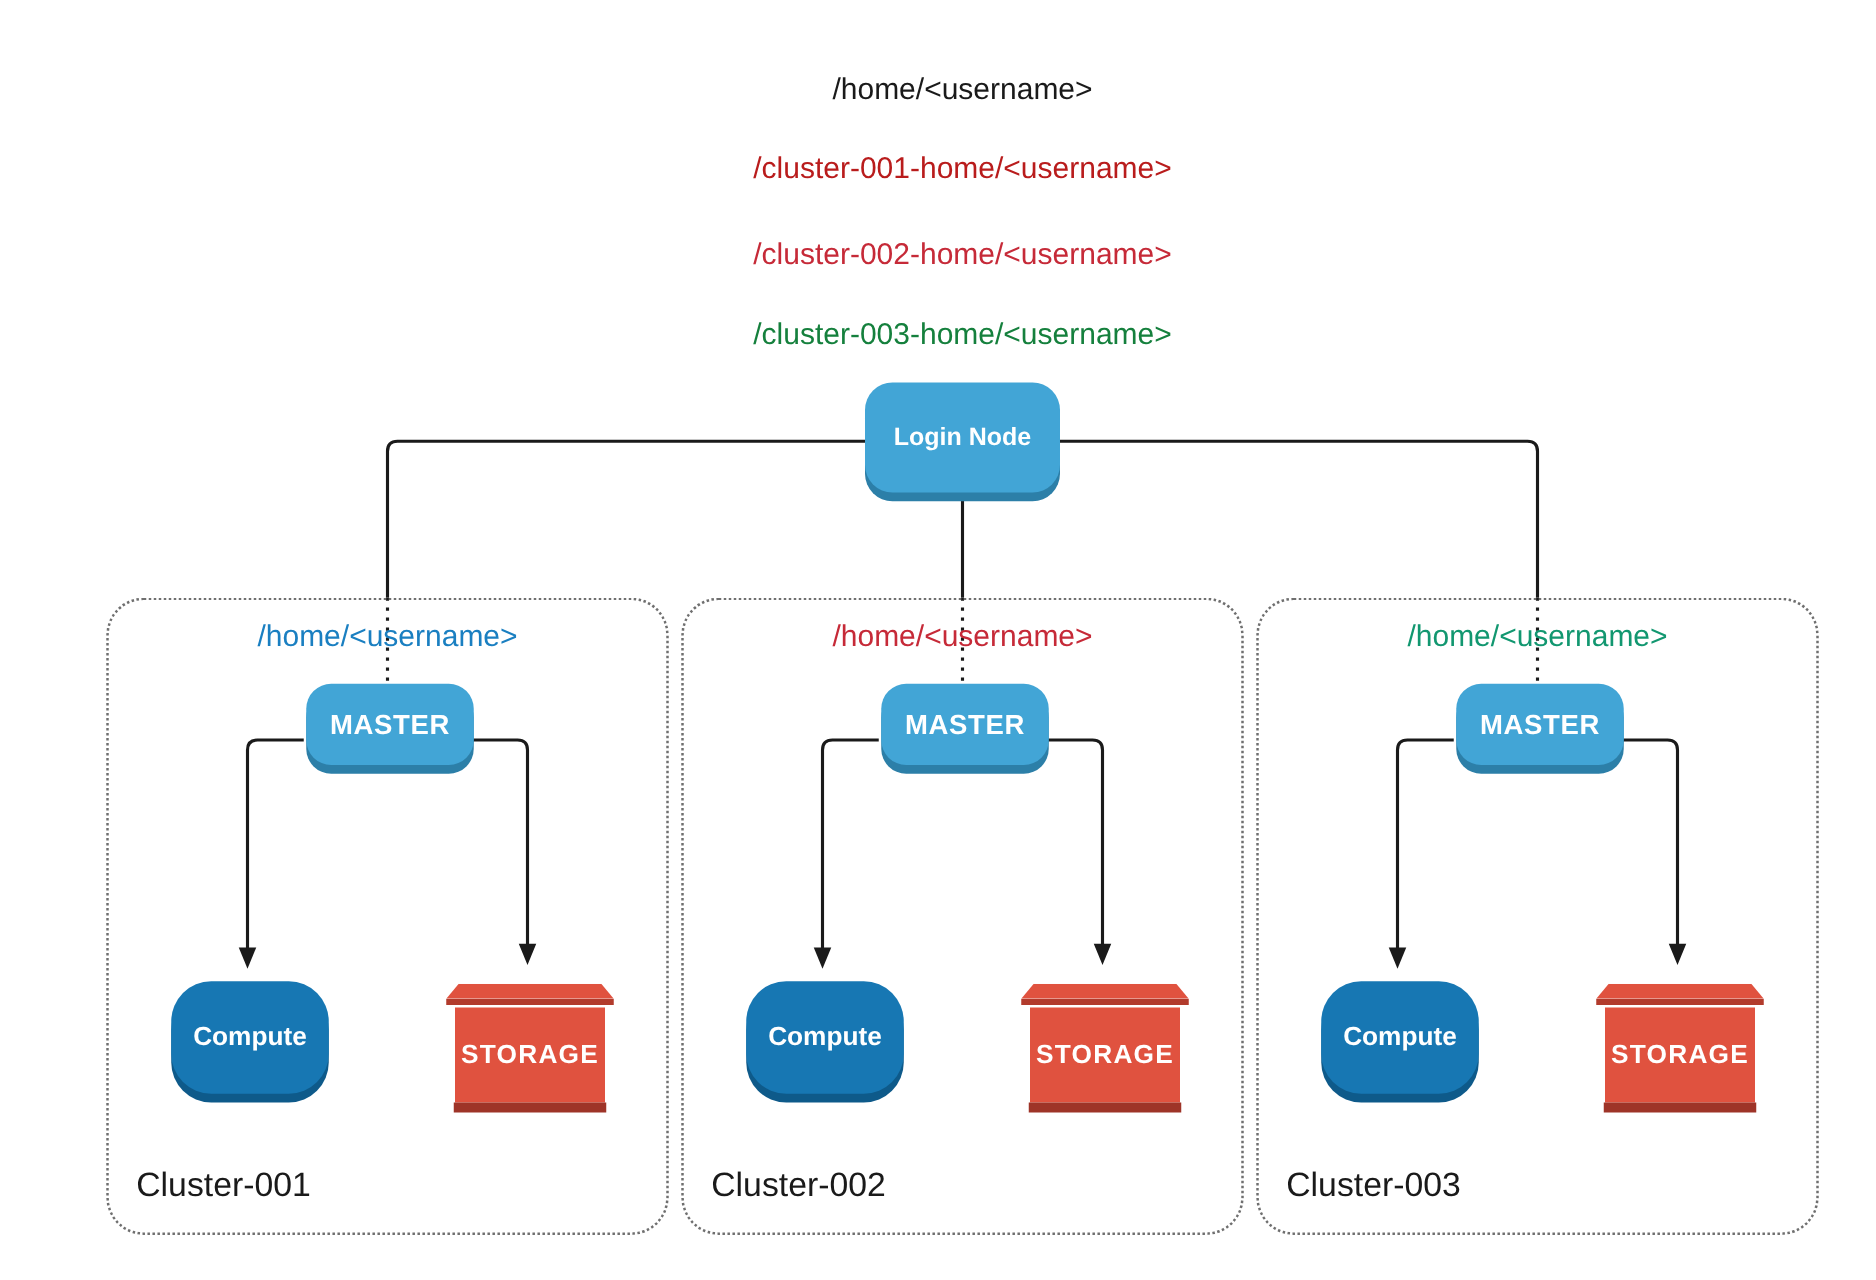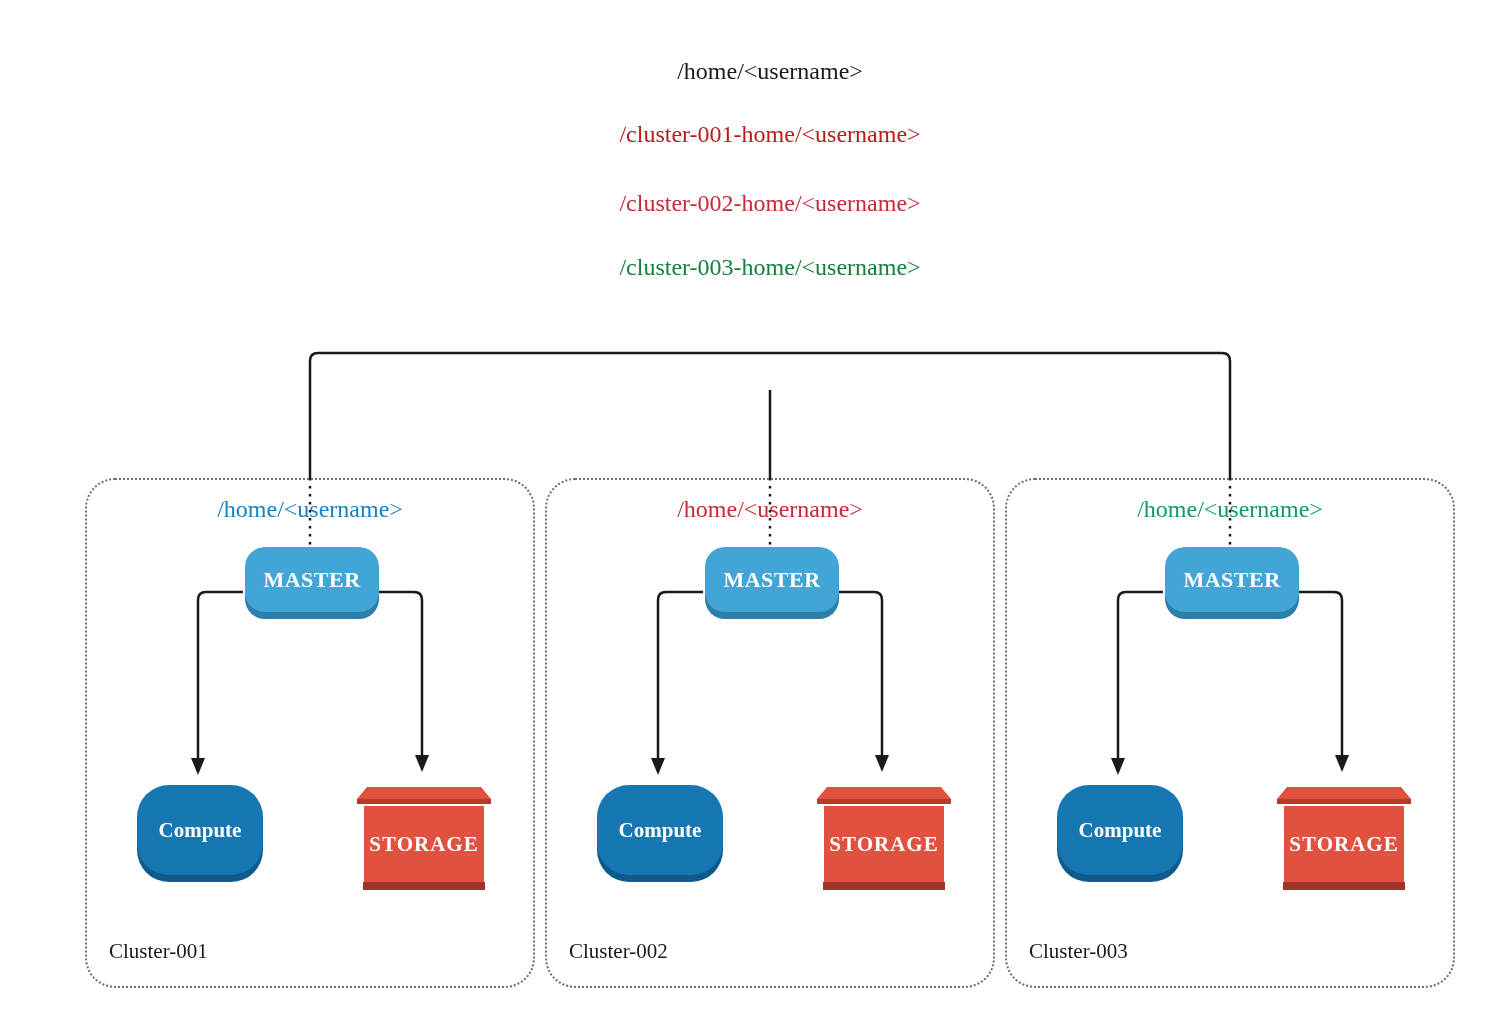--- a/index.html
+++ b/index.html
@@ -1,18 +1,18 @@
 <!DOCTYPE html>
 <html style="--node-blue: #42A5D6; --node-blue-shadow: #2C7FA8; --compute-blue: #1777B3; --compute-blue-shadow: #0E5A8A; --storage-red: #E0523F; --storage-red-dark: #B23B2C; --storage-red-base: #9E3428; --connector-line: #1a1a1a; --cluster-border: #6f6f6f;"><head>
 <meta charset="utf-8">
 <style>
   * { margin:0; padding:0; box-sizing:border-box; }
   html,body { width:1501px; height:1024px; background:#ffffff; overflow:hidden;
               font-family:"Liberation Sans", sans-serif; }
-  #stage { position:relative; width:1501px; height:1024px; background:#fff;font-family:Liberation Serif, serif; }
+  #stage { position:relative; width:1501px; height:1024px; background:#fff; }
 
   
   .path-label { position:absolute; left:770px; transform:translateX(-50%);
                 font-size:24px; font-weight:400; white-space:nowrap; color:#1a1a1a; }
 
   
   #connectors { position:absolute; left:0; top:0; width:1501px; height:1024px; }
 
   
   .node { position:absolute; display:flex; align-items:center; justify-content:center;
@@ -39,21 +39,21 @@
   .storage .base  { margin:0 6px; height:8px; background:var(--storage-red-base); }
 
   
   .cluster { position:absolute; top:478px; width:450px; height:510px;
              border:2px dotted #6f6f6f; border-radius:30px; }
   .cluster-1 { left:85px; }
   .cluster-2 { left:545px; }
   .cluster-3 { left:1005px; }
   .home-label { position:absolute; top:16px; left:0; width:100%; text-align:center;
                 font-size:24px; font-weight:400; white-space:nowrap; }
-  .cluster-name { position:absolute; left:22px; bottom:22px; font-size:21px;
+  .cluster-name { position:absolute; left:22px; bottom:22px; font-size:27px;
                   font-weight:400; color:#1a1a1a; }
 </style>
 </head>
 <body>
 
 <div id="stage">
 
   <div class="path-label" style="top: 58px; color: rgb(26, 26, 26);">/home/&lt;username&gt;</div>
   <div class="path-label" style="top: 121px; color: #b91c1c;">/cluster-001-home/&lt;username&gt;</div>
   <div class="path-label" style="top: 190px; color: rgb(198, 42, 56);">/cluster-002-home/&lt;username&gt;</div>
@@ -78,20 +78,21 @@
     <polygon points="651,758 665,758 658,775" fill="#1a1a1a"></polygon>
     <path d="M 837 592 H 874 Q 882 592 882 600 V 756" stroke="#1a1a1a" stroke-width="2.5"></path>
     <polygon points="875,755 889,755 882,772" fill="#1a1a1a"></polygon>
 
     <path d="M 1163 592 H 1126 Q 1118 592 1118 600 V 759" stroke="#1a1a1a" stroke-width="2.5"></path>
     <polygon points="1111,758 1125,758 1118,775" fill="#1a1a1a"></polygon>
     <path d="M 1297 592 H 1334 Q 1342 592 1342 600 V 756" stroke="#1a1a1a" stroke-width="2.5"></path>
     <polygon points="1335,755 1349,755 1342,772" fill="#1a1a1a"></polygon>
   </svg>
 
+  <div class="node login-node">Login Node</div>
 
   <div class="cluster cluster-1">
     <div class="home-label" style="color: rgb(26, 127, 193);">/home/&lt;username&gt;</div>
     <div class="node master">MASTER</div>
     <div class="node compute">Compute</div>
     <div class="storage">
       <div class="lid"></div>
       <div class="lid-under"></div>
       <div class="gap"></div>
       <div class="sbody">STORAGE</div>

